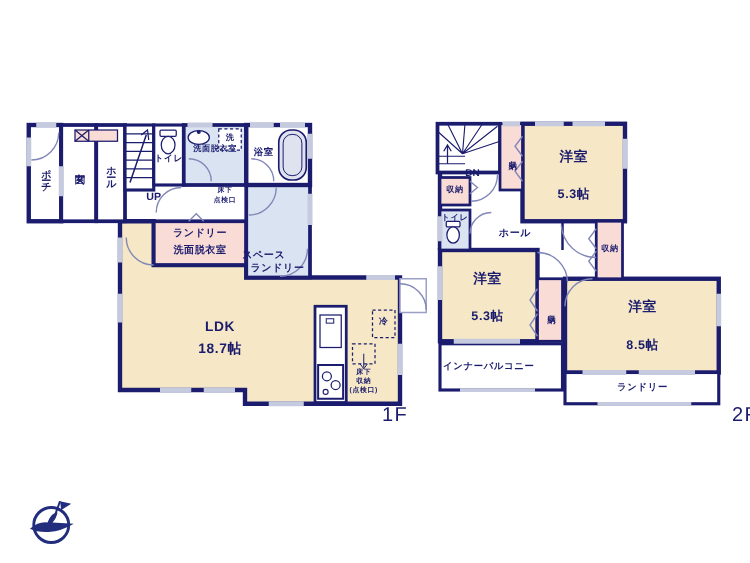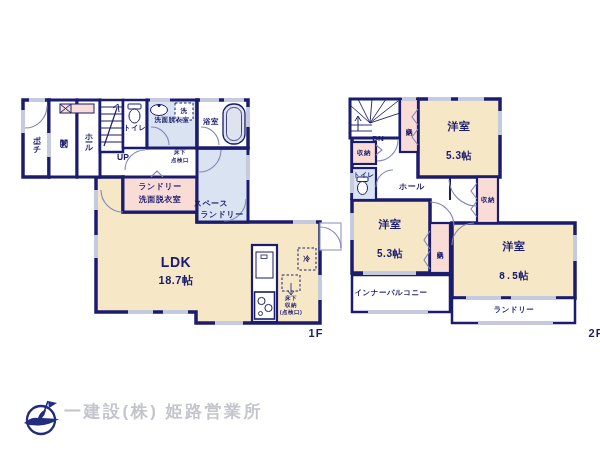--- a/index.html
+++ b/index.html
@@ -12,22 +12,22 @@
     position:absolute;transform:translate(-50%,-50%);
     color:#1b1c6e;font-weight:700;white-space:nowrap;text-align:center;
     line-height:1;letter-spacing:0.5px;
   }
   .vlbl{
     writing-mode:vertical-rl;text-orientation:upright;letter-spacing:1px;
   }
   .it{letter-spacing:0;}
   .f5{font-size:5.5px;} .f6{font-size:6.5px;} .f7{font-size:7px;}
   .f75{font-size:7.5px;} .f8{font-size:8px;} .f85{font-size:8.5px;padding-left:26px;}
-  .f10{font-size:10px;margin-top:12px;} .f11{font-size:11px;} .f13{font-size:14px;}
-  .floorTag{font-size:11px;font-weight:700;letter-spacing:1px;}
+  .f10{font-size:10px;margin-top:12px;} .f11{font-size:11px;} .f13{font-size:11px;}
+  .floorTag{font-size:16px;font-weight:400;letter-spacing:1px;}
   #company{
     position:absolute;left:64px;top:400px;font-size:17px;font-weight:600;
     color:#c3c4cc;letter-spacing:2.5px;
   }
 </style>
 </head>
 <body>
 
 <div id="canvas">
 
@@ -206,26 +206,25 @@
   <div class="lbl f6" style="left:364px;top:175px;">トイレ</div>
   <div class="lbl vlbl f6" style="left:409px;top:124px;">収納</div>
   <div class="lbl f11" style="left:459px;top:126px;">洋室</div>
   <div class="lbl f10" style="left:459px;top:144px;">5.3帖</div>
   <div class="lbl f8" style="left:412px;top:187px;">ホール</div>
   <div class="lbl f11" style="left:390px;top:224px;">洋室</div>
   <div class="lbl f10" style="left:390px;top:242px;">5.3帖</div>
   <div class="lbl vlbl f6" style="left:440px;top:247px;">収納</div>
   <div class="lbl f6" style="left:488px;top:200px;">収納</div>
   <div class="lbl f11" style="left:514px;top:246px;">洋室</div>
-  <div class="lbl f10" style="left:514px;top:265px;font-family:Liberation Mono, monospace;">8.5帖</div>
+  <div class="lbl f10" style="left:514px;top:265px;">8.5帖</div>
   <div class="lbl f75" style="left:391px;top:293px;">インナーバルコニー</div>
   <div class="lbl f75" style="left:514px;top:310px;">ランドリー</div>
   <div class="lbl floorTag" style="left:564px;top:333px;margin-left:32px;">2F</div>
 
   <svg style="left:22px;top:394px;" width="44" height="48" viewBox="0 0 44 48">
     <circle cx="19" cy="26" r="14" fill="none" stroke="#232d7d" stroke-width="2.3"></circle>
     <path d="M21,21 L26,7" stroke="#232d7d" stroke-width="1.6" fill="none"></path>
     <path d="M26,7 L35,9 L27,14 Z" fill="#232d7d"></path>
     <path d="M2,29 Q9,23 16,24 Q19,16 24,16 Q23,21 20,24 L37,25 Q27,31 17,31.5 Q8,32 2,29 Z" fill="#232d7d"></path>
   </svg>
-  <div id="company">一建設(株) 姫路営業所</div>
 
 </div>
 
 </body></html>

